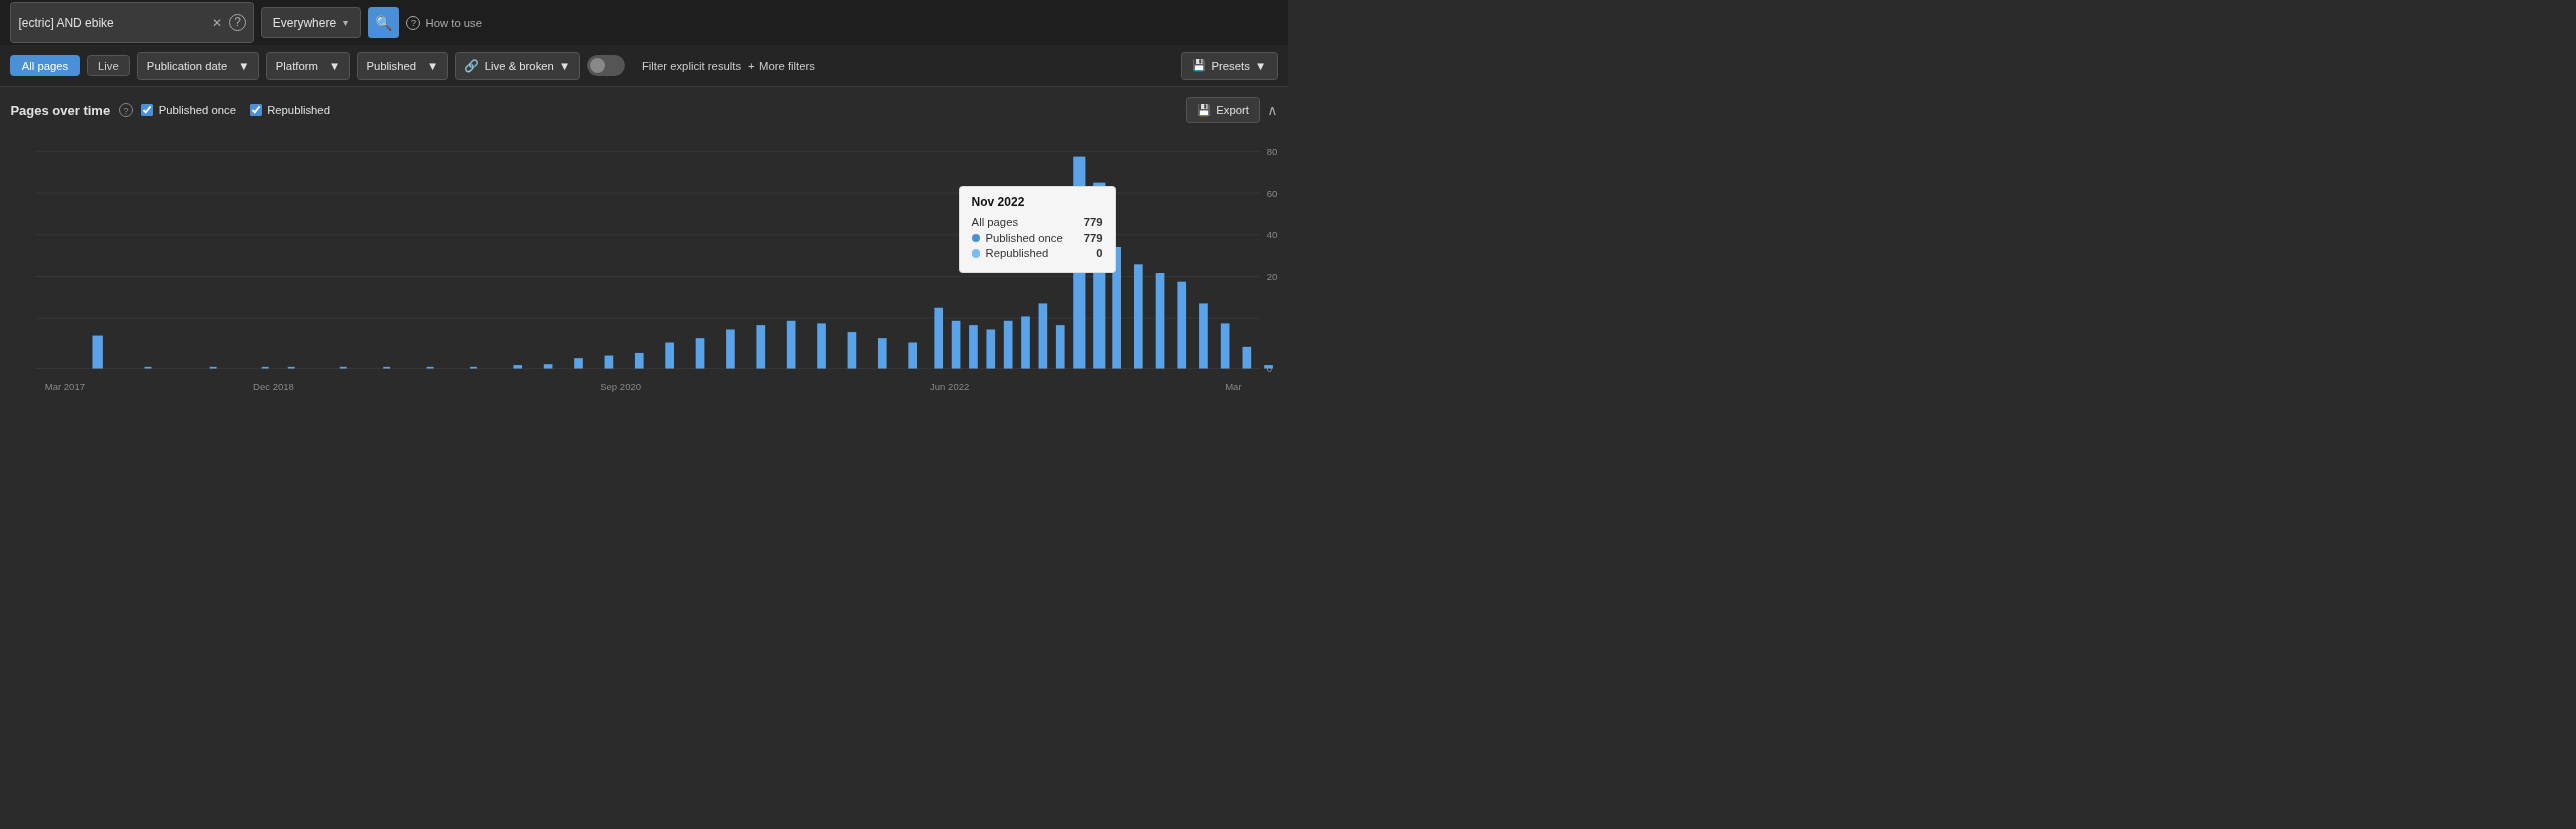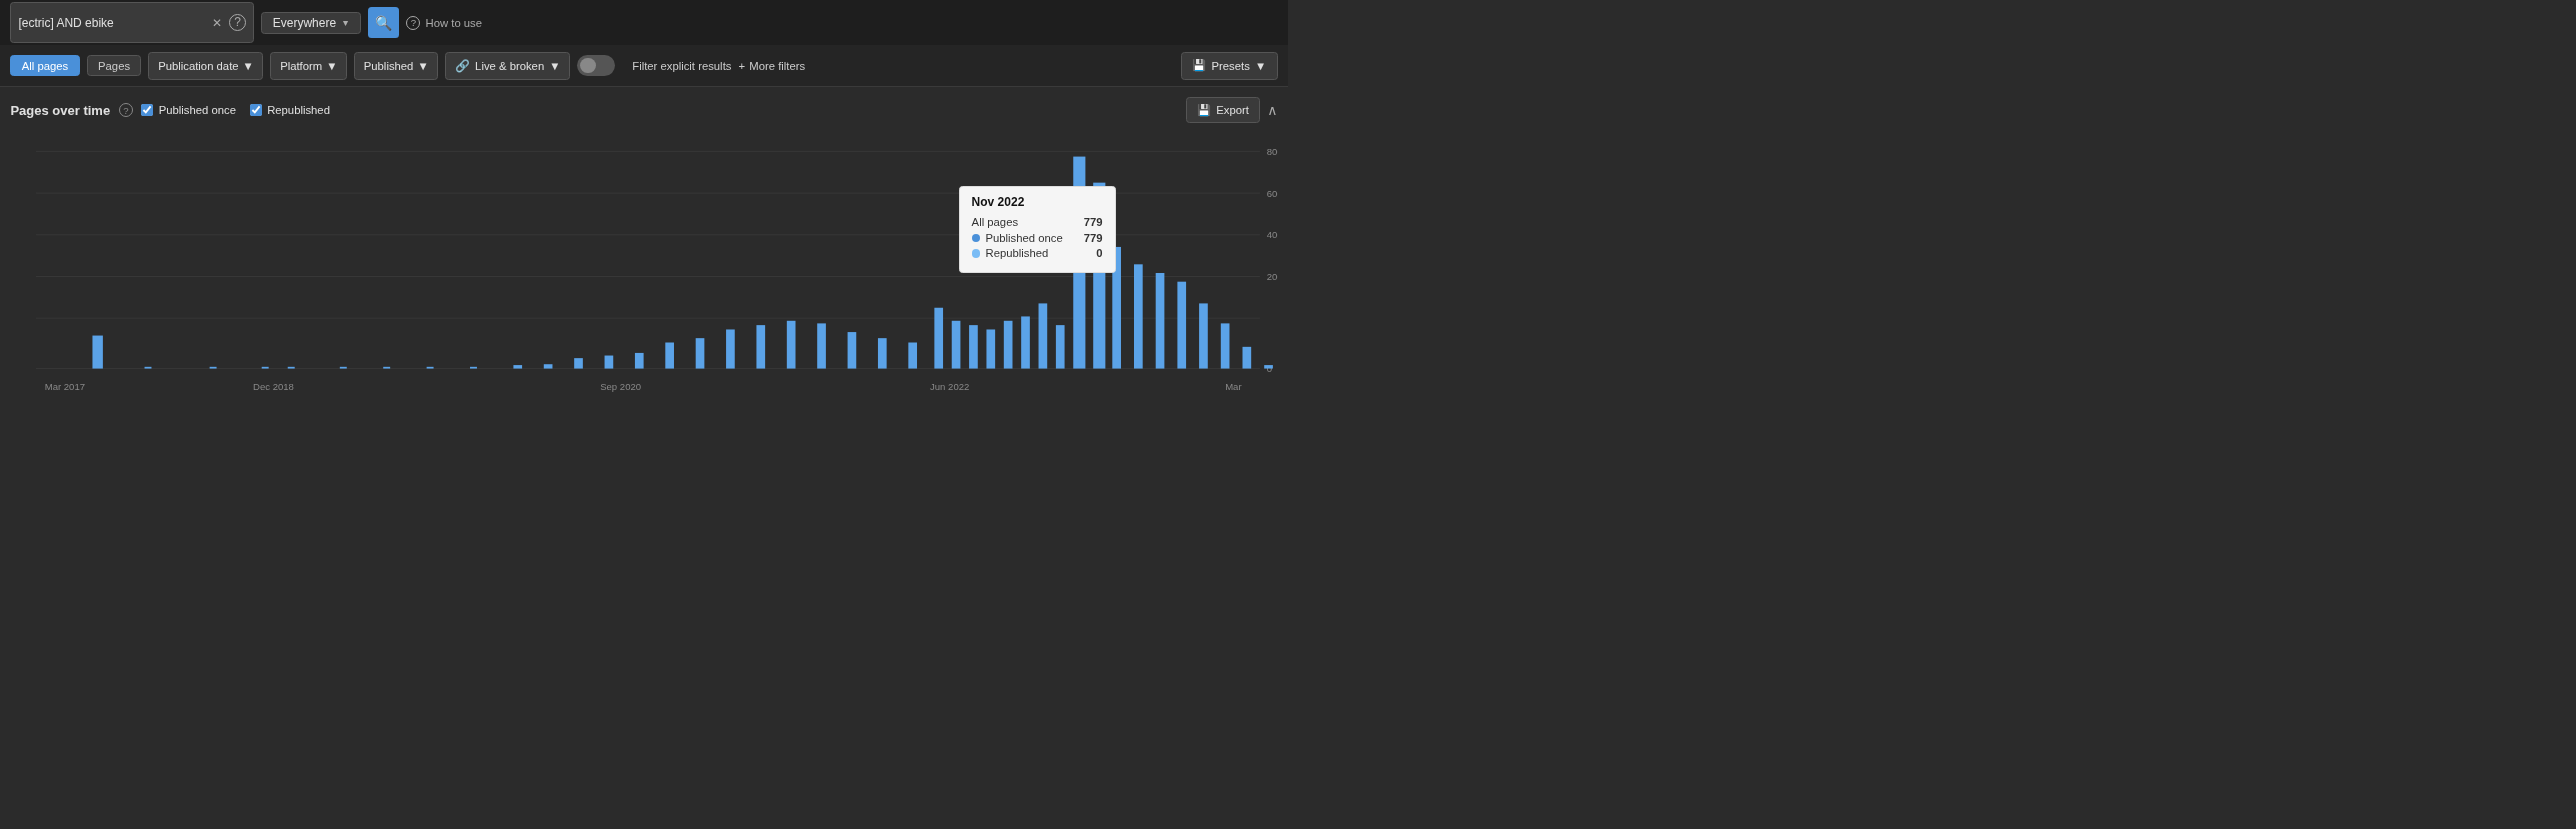--- a/index.html
+++ b/index.html
@@ -70,21 +70,21 @@
     .dropdown-btn {
       display: flex;
       align-items: center;
       gap: 5.2px;
       background: #3a3a3a;
       border: 0.9px solid #555;
       border-radius: 3.5px;
       color: #e0e0e0;
       font-size: 12px;
       padding: 0 10.4px;
-      height: 22px;
+      height: 31px;
       cursor: pointer;
       white-space: nowrap;
     }
 
     .dropdown-btn .chevron {
       font-size: 8.7px;
       opacity: 0.7;
     }
 
     .search-submit-btn {
@@ -141,21 +141,21 @@
     }
 
     .filter-tab.news {
       background: #3a3a3a;
       border-color: #555;
     }
 
     .filter-dropdown {
       display: flex;
       align-items: center;
-      gap: 4px;
+      gap: 11px;
       background: #3a3a3a;
       border: 0.9px solid #555;
       border-radius: 3.5px;
       color: #e0e0e0;
       font-size: 11.3px;
       padding: 3.5px 8.7px;
       height: 28px;
       cursor: pointer;
     }
 
@@ -402,21 +402,21 @@
     <span>How to use</span>
   </button>
 </div>
 
 <div class="filter-bar">
   <button class="filter-tab active">
     <span>All pages</span>
   </button>
 
   <button class="filter-tab news">
-    <span>Pages</span>
+    <span>Live</span>
   </button>
 
   <button class="filter-dropdown">
     <span>Publication date</span>
     <span class="chevron">▼</span>
   </button>
 
   <button class="filter-dropdown">
     <span>Platform</span>
     <span class="chevron">▼</span>

